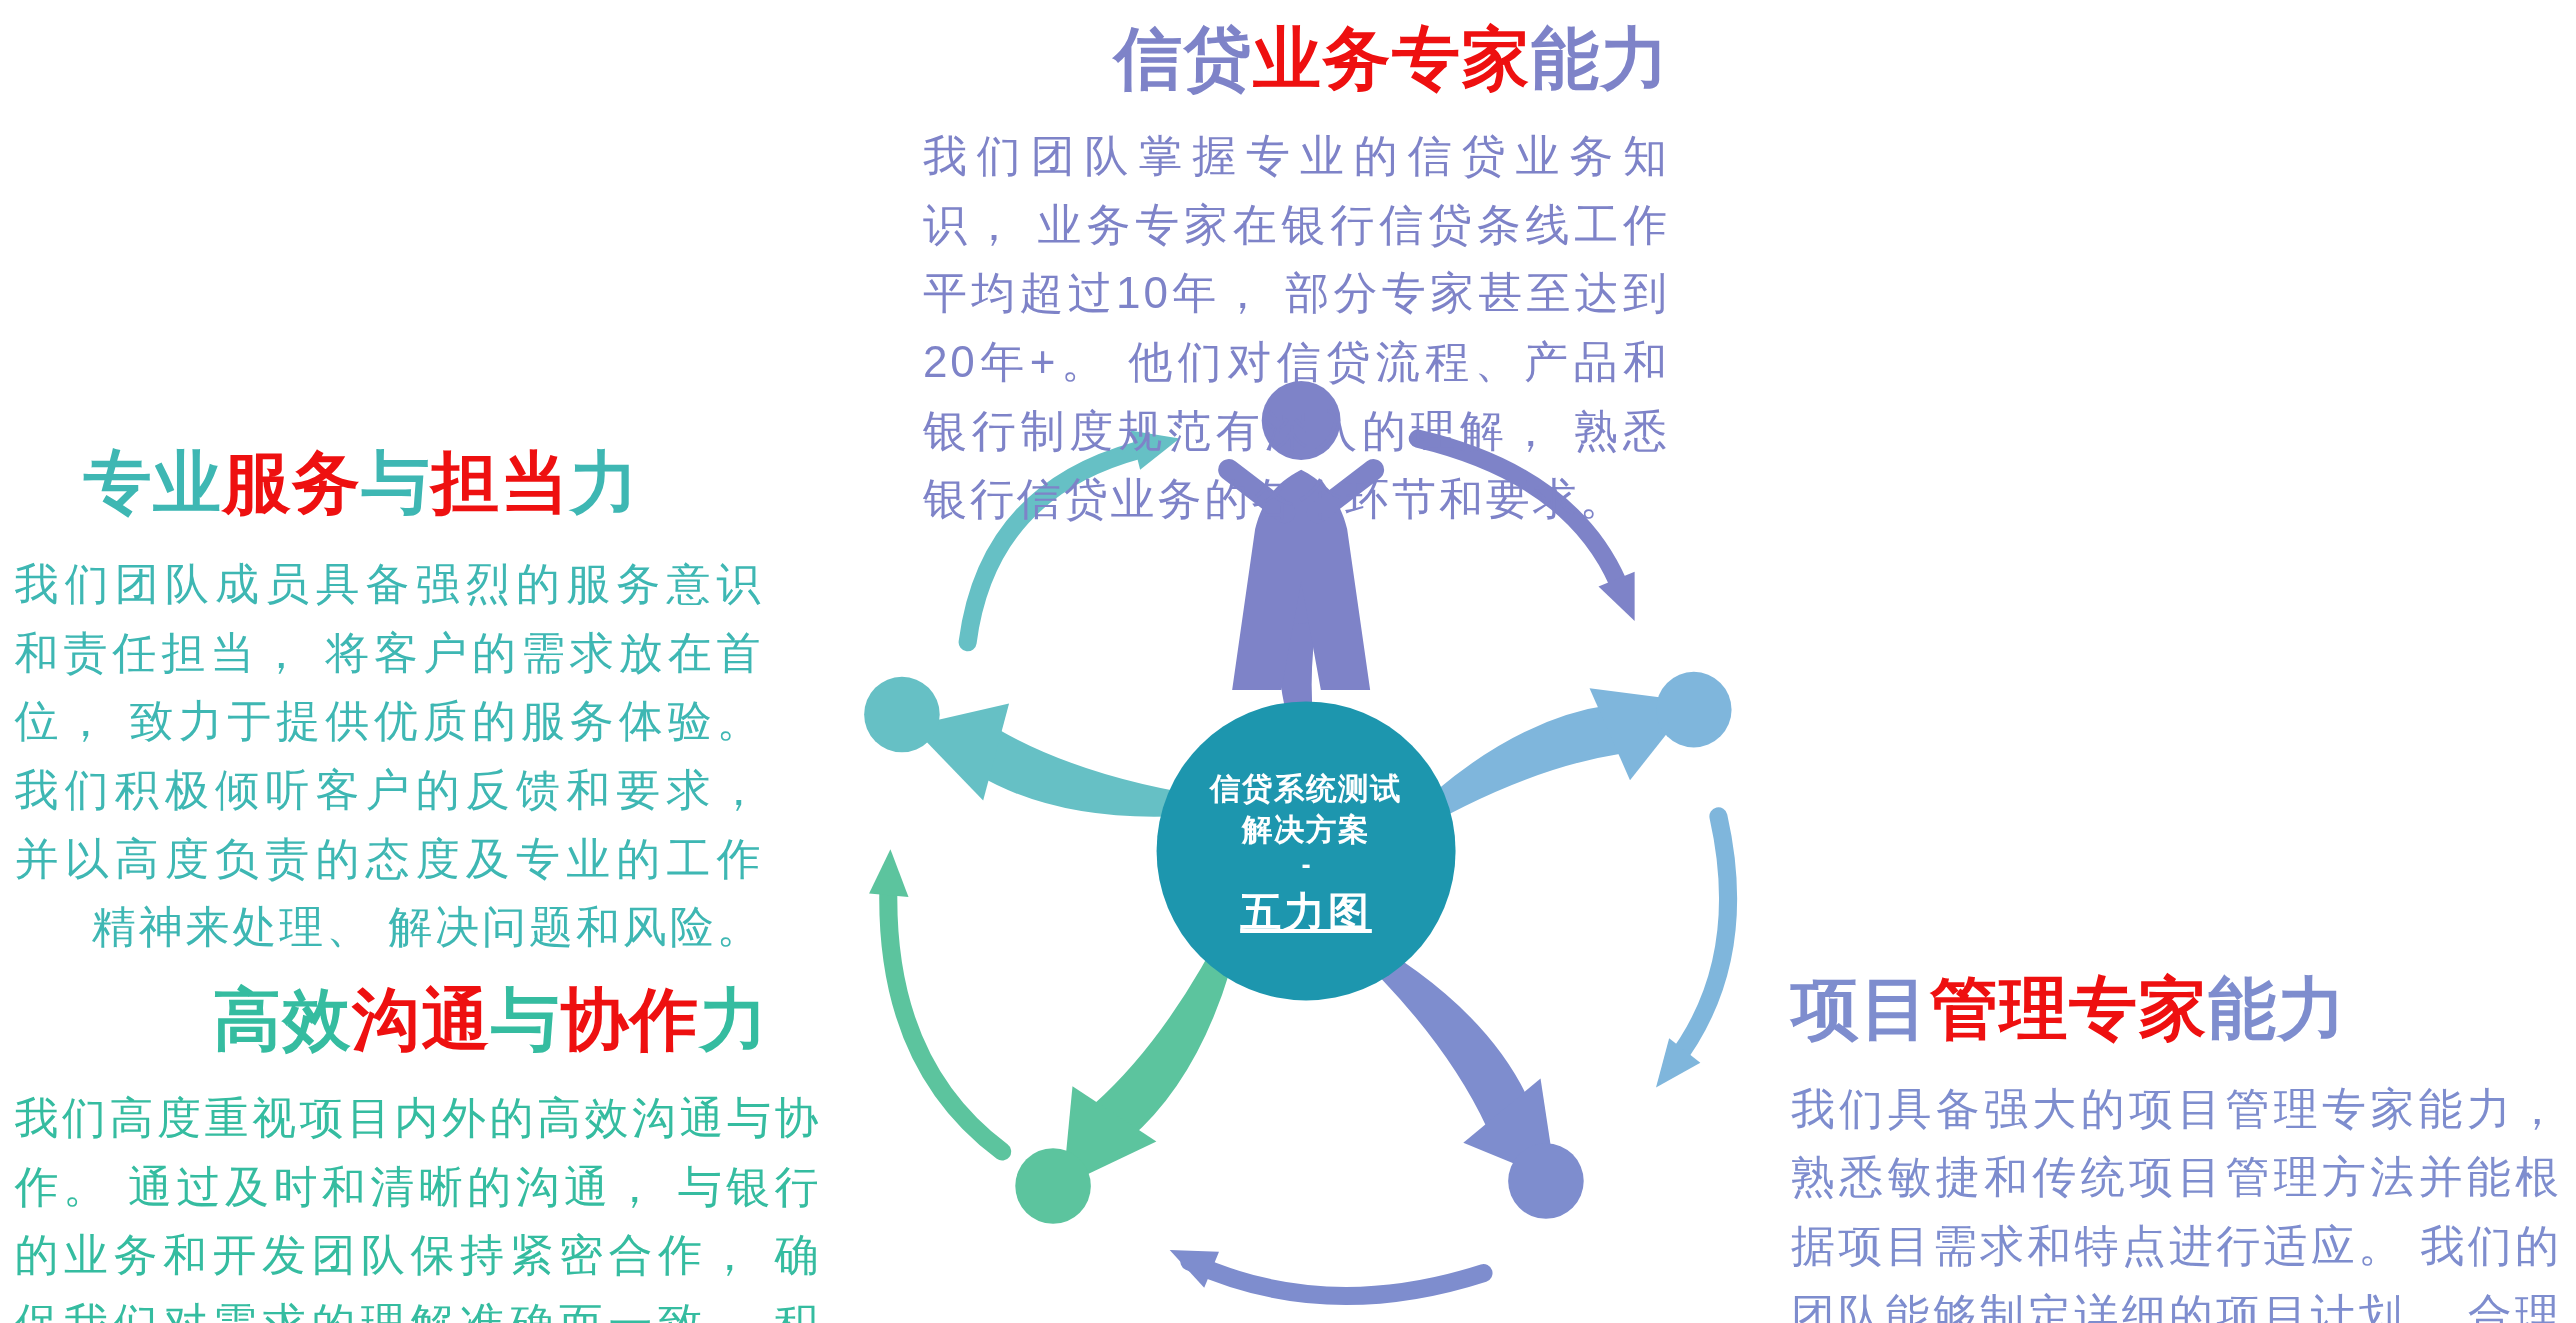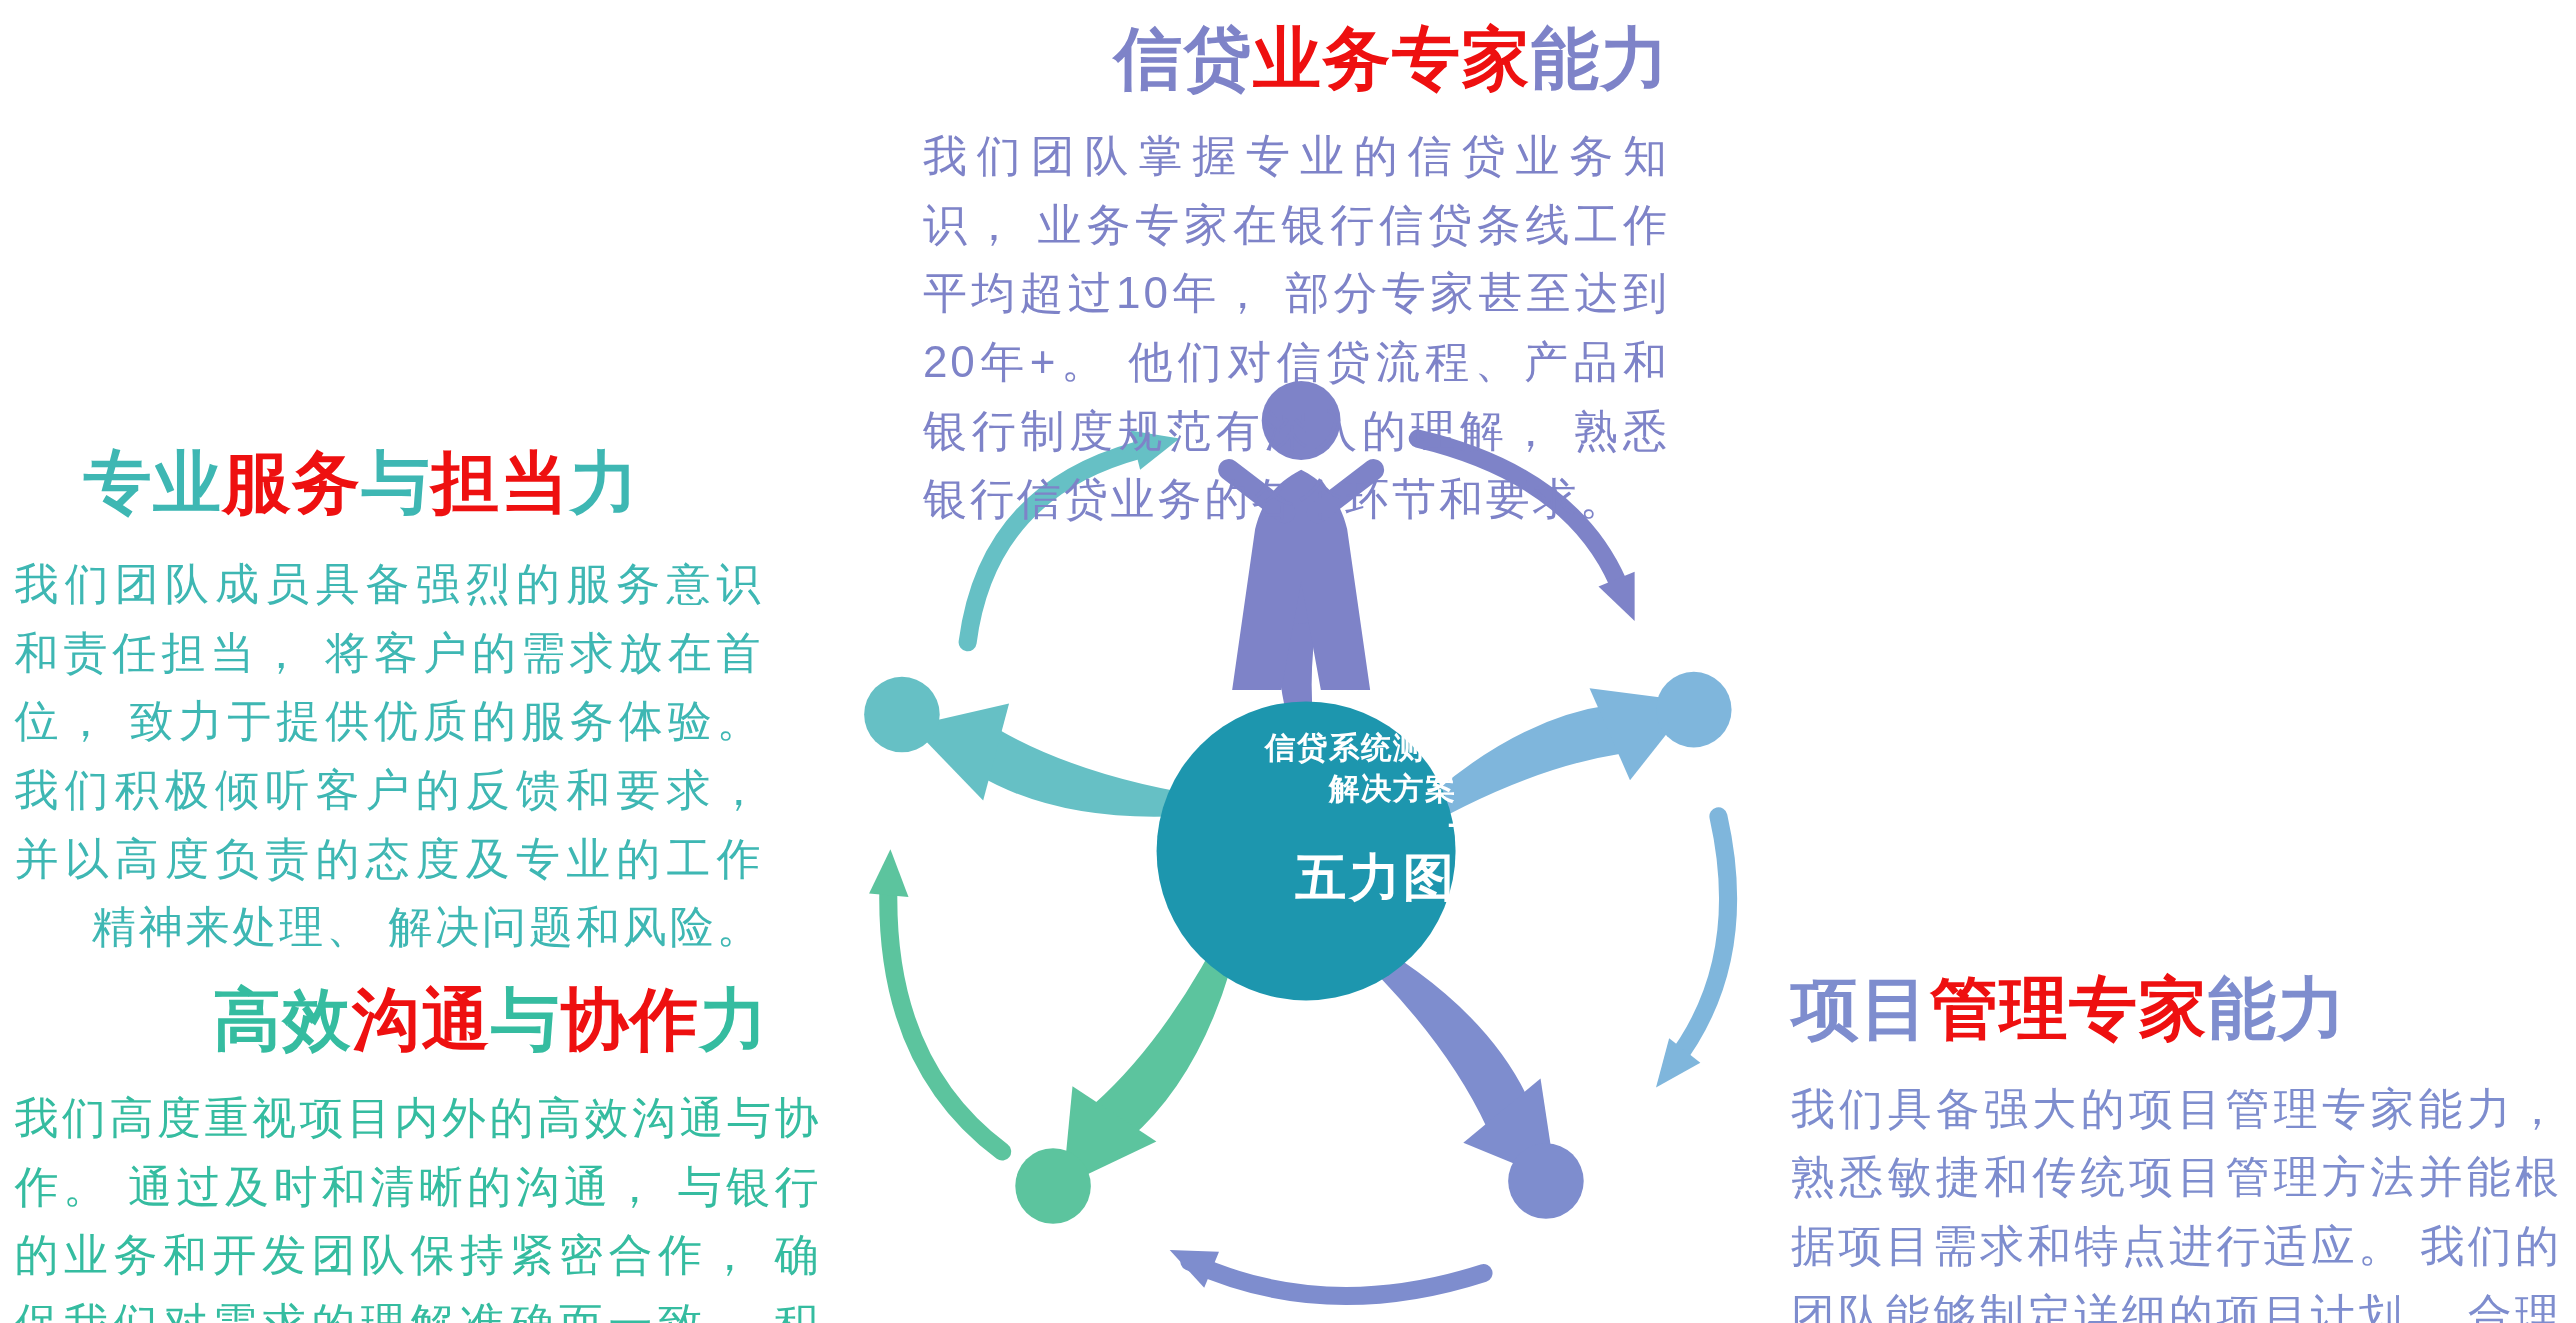--- a/index.html
+++ b/index.html
@@ -43,27 +43,27 @@
 
   .sec-left-bottom  { left:14.5px;   top:980px; width:807px; }
   .sec-left-bottom .title { text-align:center; position:relative; left:73px; }
   .sec-left-bottom .body-text { margin-top:26px; }
 
   .sec-right-bottom { left:1791px; top:969px; width:771px; }
   .sec-right-bottom .title { text-align:left; }
   .sec-right-bottom .body-text { margin-top:27.6px; }
 
   .center-label {
-    position:absolute; left:1155px; top:669px; width:302px; height:302px;
-    display:flex; flex-direction:column; align-items:flex-end; justify-content:center;
+    position:absolute; left:1155px; top:703px; width:302px; height:302px;
+    display:flex; flex-direction:column; align-items:center; justify-content:center;
     color:#ffffff; text-align:center; z-index:5;
   }
   .center-label .cl-line { font-size:30.5px; font-weight:bold; line-height:1.35; letter-spacing:1.5px; }
   .center-label .cl-dash { font-size:27.6px; font-weight:bold; line-height:1.1; }
-  .center-label .cl-big  { font-size:51px; font-weight:bold; letter-spacing:2.9px; margin-top:4.4px; }
+  .center-label .cl-big  { font-size:41px; font-weight:bold; letter-spacing:2.9px; margin-top:4.4px;text-decoration:underline; }
 </style>
 </head>
 <body>
 
 <div class="canvas">
 
   <svg width="2576" height="1324" viewBox="0 0 1568 806" preserveAspectRatio="none">
 
     <g transform="translate(795,518) rotate(-90) scale(0.70)" style="fill:var(--purple,#7E83C8)">
       <path d="M55,6 Q140,-34 205,-20 L201,10 Q140,-2 57,14 Z"></path>

